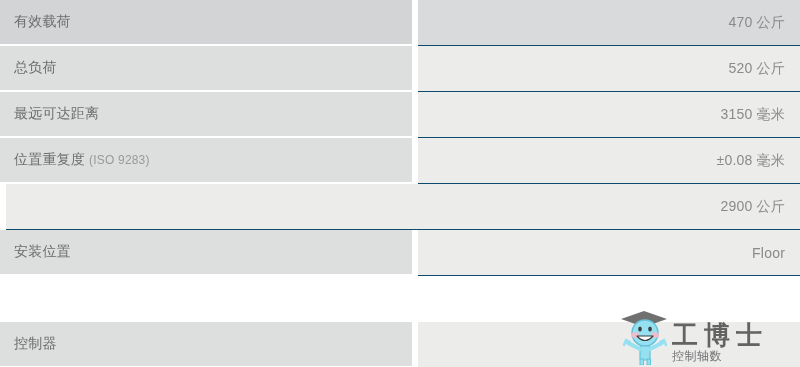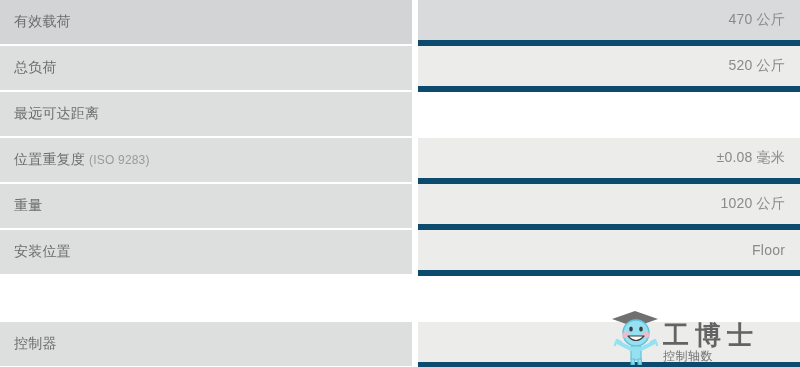--- a/index.html
+++ b/index.html
@@ -49,36 +49,36 @@
     flex: 1 1 auto;
     background: #ececeb;
     display: flex;
     align-items: center;
     justify-content: flex-end;
     padding-right: 15px;
     font-size: 14px;
     color: #8a8a8a;
     letter-spacing: 0.2px;
     white-space: nowrap;
-    border-bottom: 6px solid #0c4a6e;
+    border-bottom: 1px solid #0c4a6e;
   }
 
   .spec-row.is-highlighted .spec-label { background: #d3d4d6; }
   .spec-row.is-highlighted .spec-value { background: #d9dadb; }
 
   .label-sub {
     color: #9a9a9a;
     font-size: 12px;
     margin-left: 4px;
   }
 
   
   #watermark {
     position: absolute;
-    right: 17px;
+    right: 8px;
     bottom: 2px;
     width: 180px;
     height: 62px;
     pointer-events: none;
     opacity: 0.93;
   }
   .wm-figure {
     position: absolute;
     left: 2px;
     bottom: 0px;
@@ -134,35 +134,33 @@
         <span>总负荷</span>
       </div>
       <div class="spec-gap"></div>
       <div class="spec-value">520 公斤</div>
     </div>
     <div class="spec-row">
       <div class="spec-label">
         <span>最远可达距离</span>
       </div>
       <div class="spec-gap"></div>
+      <div class="spec-value">3150 毫米</div>
     </div>
     <div class="spec-row">
       <div class="spec-label">
         <span>位置重复度</span>
         <span class="label-sub">(ISO 9283)</span>
       </div>
       <div class="spec-gap"></div>
       <div class="spec-value">±0.08 毫米</div>
     </div>
     <div class="spec-row">
-      <div class="spec-label">
-        <span>重量</span>
-      </div>
-      <div class="spec-gap"></div>
-      <div class="spec-value">1020 公斤</div>
+      <div class="spec-gap"></div>
+      <div class="spec-value">2900 公斤</div>
     </div>
     <div class="spec-row">
       <div class="spec-label">
         <span>安装位置</span>
       </div>
       <div class="spec-gap"></div>
       <div class="spec-value">Floor</div>
     </div>
     <div class="spec-row">
       <div class="spec-gap"></div>

